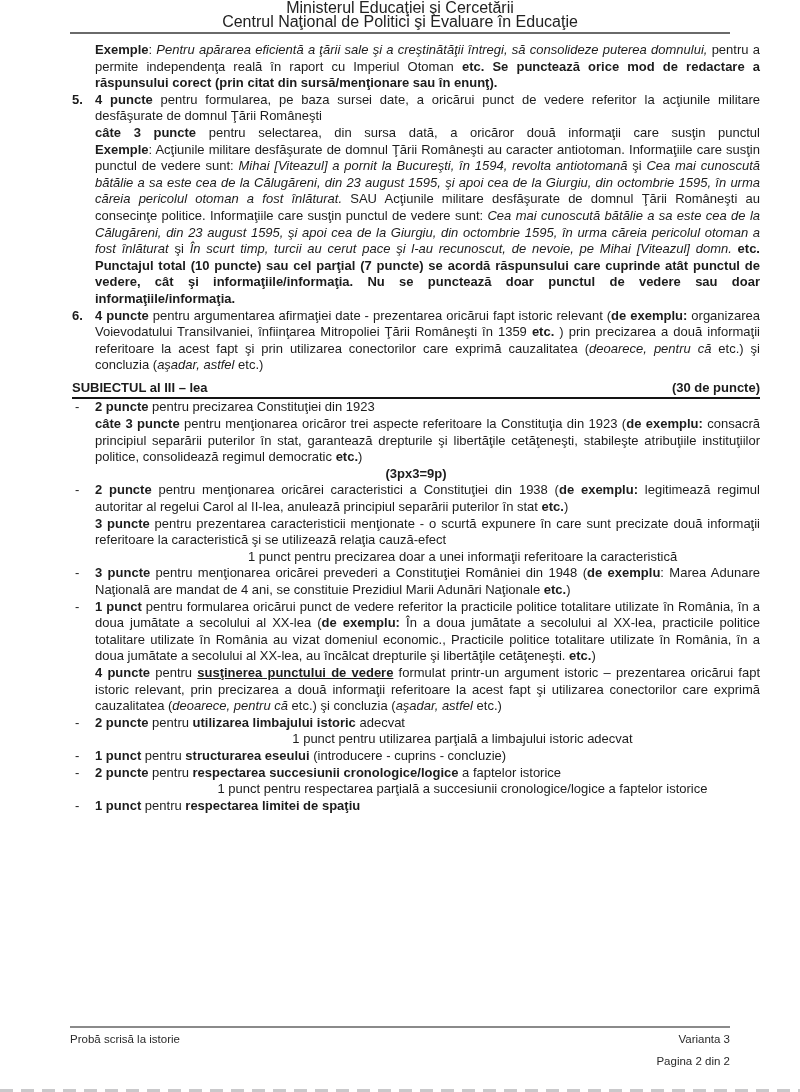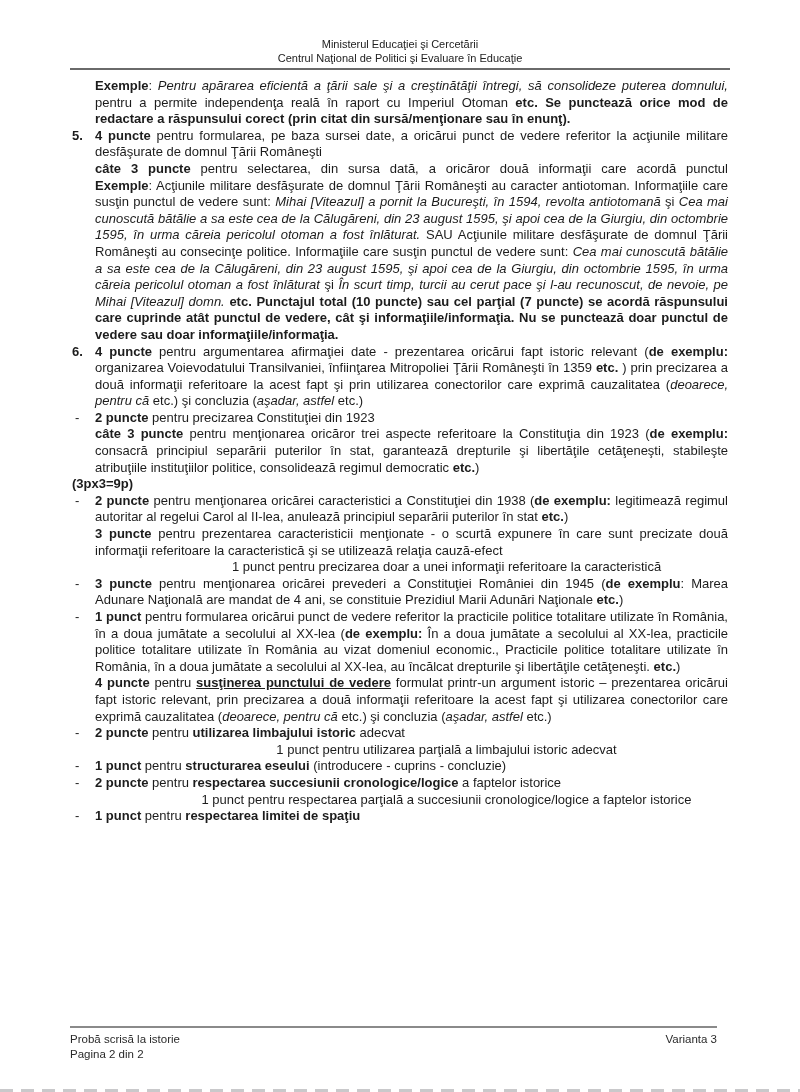--- a/index.html
+++ b/index.html
@@ -7,74 +7,78 @@
   .page {
     position:relative;
     width:800px; height:1092px;
     background:#ffffff;
     font-family:"Liberation Sans", sans-serif;
     font-size:13px;
     line-height:16.6px;
     color:#1c1c1c;
     overflow:hidden;
   }
-  .header { text-align:center; padding-top:9px; font-size:11px; line-height:14px; color:#222;margin-top:28px; }
+  .header { text-align:center; padding-top:1px; font-size:16px; line-height:14px; color:#222; }
   .header-rule { border-bottom:2px solid #6a6a6a; margin:3px 70px 0 70px; }
-  .content { margin:8px 72px 0 72px; text-align:justify; }
+  .content { margin:8px 40px 0 72px; text-align:justify; }
   .blk { position:relative; }
   .plain, .numbered, .dash { padding-left:23px; }
   .sub { padding-left:93px; text-align:center; }
   .marker { position:absolute; left:0; top:0; }
   .dash > .marker { left:3px; }
-  .right { text-align:left; }
+  .right { text-align:center; }
   .split { display:flex; justify-content:space-between; padding-left:23px; }
   .subject {
     display:flex; justify-content:space-between;
     border-bottom:2px solid #141414;
     margin-top:6px; padding-bottom:1px;
   }
   .fb { font-weight:bold; }
   .fi { font-style:italic; }
   .fu { text-decoration:underline; }
   .force-just { text-align-last:justify; }
   .footer {
-    position:absolute; left:70px; right:83px; top:1026px;
+    position:absolute; left:70px; right:70px; top:1026px;
     font-size:11.5px; line-height:15px; color:#2a2a2a;
   }
   .footer-rule { border-top:2px solid #8a8a8a; margin-bottom:4px; }
   .footer-row { display:flex; justify-content:space-between; }
-  .footer-page { text-align:left; }
+  .footer-page { text-align:right; margin-top:7px; }
   .bottom-edge {
     position:absolute; left:0; right:0; bottom:0; height:3px;
     background:repeating-linear-gradient(90deg,#c9c9cb 0 13px,#ffffff 13px 21px);
   }
 </style>
 </head>
 <body>
 
 <div class="page">
   <div class="header">
     <div>Ministerul Educaţiei şi Cercetării</div>
     <div>Centrul Naţional de Politici şi Evaluare în Educaţie</div>
   </div>
   <div class="header-rule"></div>
 
   <div class="content">
       <div class="blk plain"><span class="fb">Exemple</span><span>: </span><span class="fi">Pentru apărarea eficientă a ţării sale şi a creştinătăţii întregi, să consolideze puterea domnului,</span><span> pentru a permite independenţa reală în raport cu Imperiul Otoman </span><span class="fb">etc. Se punctează orice mod de redactare a răspunsului corect (prin citat din sursă/menţionare sau în enunţ).</span></div>
       <div class="blk numbered"><span class="marker fb">5.</span><span class="fb">4 puncte</span><span> pentru formularea, pe baza sursei date, a oricărui punct de vedere referitor la acţiunile militare desfăşurate de domnul Ţării Româneşti</span></div>
-      <div class="blk plain force-just"><span class="fb">câte 3 puncte</span><span> pentru selectarea, din sursa dată, a oricăror două informaţii care acordă punctul</span></div>
+      <div class="blk plain force-just"><span class="fb">câte 3 puncte</span><span> pentru selectarea, din sursa dată, a oricăror două informaţii care susţin punctul</span></div>
       <div class="blk plain"><span class="fb">Exemple</span><span>: Acţiunile militare desfăşurate de domnul Ţării Româneşti au caracter antiotoman. Informaţiile care susţin punctul de vedere sunt: </span><span class="fi">Mihai [Viteazul] a pornit la Bucureşti, în 1594, revolta antiotomană</span><span> şi </span><span class="fi">Cea mai cunoscută bătălie a sa este cea de la Călugăreni, din 23 august 1595, şi apoi cea de la Giurgiu, din octombrie 1595, în urma căreia pericolul otoman a fost înlăturat.</span><span> SAU Acţiunile militare desfăşurate de domnul Ţării Româneşti au consecinţe politice. Informaţiile care susţin punctul de vedere sunt: </span><span class="fi">Cea mai cunoscută bătălie a sa este cea de la Călugăreni, din 23 august 1595, şi apoi cea de la Giurgiu, din octombrie 1595, în urma căreia pericolul otoman a fost înlăturat</span><span> şi </span><span class="fi">În scurt timp, turcii au cerut pace şi l-au recunoscut, de nevoie, pe Mihai [Viteazul] domn.</span><span> </span><span class="fb">etc. Punctajul total (10 puncte) sau cel parţial (7 puncte) se acordă răspunsului care cuprinde atât punctul de vedere, cât şi informaţiile/informaţia. Nu se punctează doar punctul de vedere sau doar informaţiile/informaţia.</span></div>
       <div class="blk numbered"><span class="marker fb">6.</span><span class="fb">4 puncte</span><span> pentru argumentarea afirmaţiei date - prezentarea oricărui fapt istoric relevant (</span><span class="fb">de exemplu:</span><span> organizarea Voievodatului Transilvaniei, înfiinţarea Mitropoliei Ţării Româneşti în 1359 </span><span class="fb">etc.</span><span> ) prin precizarea a două informaţii referitoare la acest fapt şi prin utilizarea conectorilor care exprimă cauzalitatea (</span><span class="fi">deoarece, pentru că</span><span> etc.) şi concluzia (</span><span class="fi">aşadar, astfel</span><span> etc.)</span></div>
+      <div class="blk subject">
+        <span><span class="fb">SUBIECTUL al III – lea</span></span>
+        <span><span class="fb">(30 de puncte)</span></span>
+      </div>
       <div class="blk dash"><span class="marker">-</span><span class="fb">2 puncte</span><span> pentru precizarea Constituţiei din 1923</span></div>
       <div class="blk plain"><span class="fb">câte 3 puncte</span><span> pentru menţionarea oricăror trei aspecte referitoare la Constituţia din 1923 (</span><span class="fb">de exemplu:</span><span> consacră principiul separării puterilor în stat, garantează drepturile şi libertăţile cetăţeneşti, stabileşte atribuţiile instituţiilor politice, consolidează regimul democratic </span><span class="fb">etc.</span><span>)</span></div>
       <div class="blk right"><span class="fb">(3px3=9p)</span></div>
       <div class="blk dash"><span class="marker">-</span><span class="fb">2 puncte</span><span> pentru menţionarea oricărei caracteristici a Constituţiei din 1938 (</span><span class="fb">de exemplu:</span><span> legitimează regimul autoritar al regelui Carol al II-lea, anulează principiul separării puterilor în stat </span><span class="fb">etc.</span><span>)</span></div>
       <div class="blk plain"><span class="fb">3 puncte</span><span> pentru prezentarea caracteristicii menţionate - o scurtă expunere în care sunt precizate două informaţii referitoare la caracteristică şi se utilizează relaţia cauză-efect</span></div>
       <div class="blk sub"><span>1 punct pentru precizarea doar a unei informaţii referitoare la caracteristică</span></div>
-      <div class="blk dash"><span class="marker">-</span><span class="fb">3 puncte</span><span> pentru menţionarea oricărei prevederi a Constituţiei României din 1945 (</span><span class="fb">de exemplu</span><span>: Marea Adunare Naţională are mandat de 4 ani, se constituie Prezidiul Marii Adunări Naţionale </span><span class="fb">etc.</span><span>)</span></div>
+      <div class="blk dash"><span class="marker">-</span><span class="fb">3 puncte</span><span> pentru menţionarea oricărei prevederi a Constituţiei României din 1948 (</span><span class="fb">de exemplu</span><span>: Marea Adunare Naţională are mandat de 4 ani, se constituie Prezidiul Marii Adunări Naţionale </span><span class="fb">etc.</span><span>)</span></div>
       <div class="blk dash"><span class="marker">-</span><span class="fb">1 punct</span><span> pentru formularea oricărui punct de vedere referitor la practicile politice totalitare utilizate în România, în a doua jumătate a secolului al XX-lea (</span><span class="fb">de exemplu:</span><span> În a doua jumătate a secolului al XX-lea, practicile politice totalitare utilizate în România au vizat domeniul economic., Practicile politice totalitare utilizate în România, în a doua jumătate a secolului al XX-lea, au încălcat drepturile şi libertăţile cetăţeneşti. </span><span class="fb">etc.</span><span>)</span></div>
       <div class="blk plain"><span class="fb">4 puncte</span><span> pentru </span><span class="fb fu">susţinerea punctului de vedere</span><span> formulat printr-un argument istoric – prezentarea oricărui fapt istoric relevant, prin precizarea a două informaţii referitoare la acest fapt şi utilizarea conectorilor care exprimă cauzalitatea (</span><span class="fi">deoarece, pentru că</span><span> etc.) şi concluzia (</span><span class="fi">aşadar, astfel</span><span> etc.)</span></div>
       <div class="blk dash"><span class="marker">-</span><span class="fb">2 puncte</span><span> pentru </span><span class="fb">utilizarea limbajului istoric</span><span> adecvat</span></div>
       <div class="blk sub"><span>1 punct pentru utilizarea parţială a limbajului istoric adecvat</span></div>
       <div class="blk dash"><span class="marker">-</span><span class="fb">1 punct</span><span> pentru </span><span class="fb">structurarea eseului</span><span> (introducere - cuprins - concluzie)</span></div>
       <div class="blk dash"><span class="marker">-</span><span class="fb">2 puncte</span><span> pentru </span><span class="fb">respectarea succesiunii cronologice/logice</span><span> a faptelor istorice</span></div>
       <div class="blk sub"><span>1 punct pentru respectarea parţială a succesiunii cronologice/logice a faptelor istorice</span></div>
       <div class="blk dash"><span class="marker">-</span><span class="fb">1 punct</span><span> pentru </span><span class="fb">respectarea limitei de spaţiu</span></div>
     </div>
 

